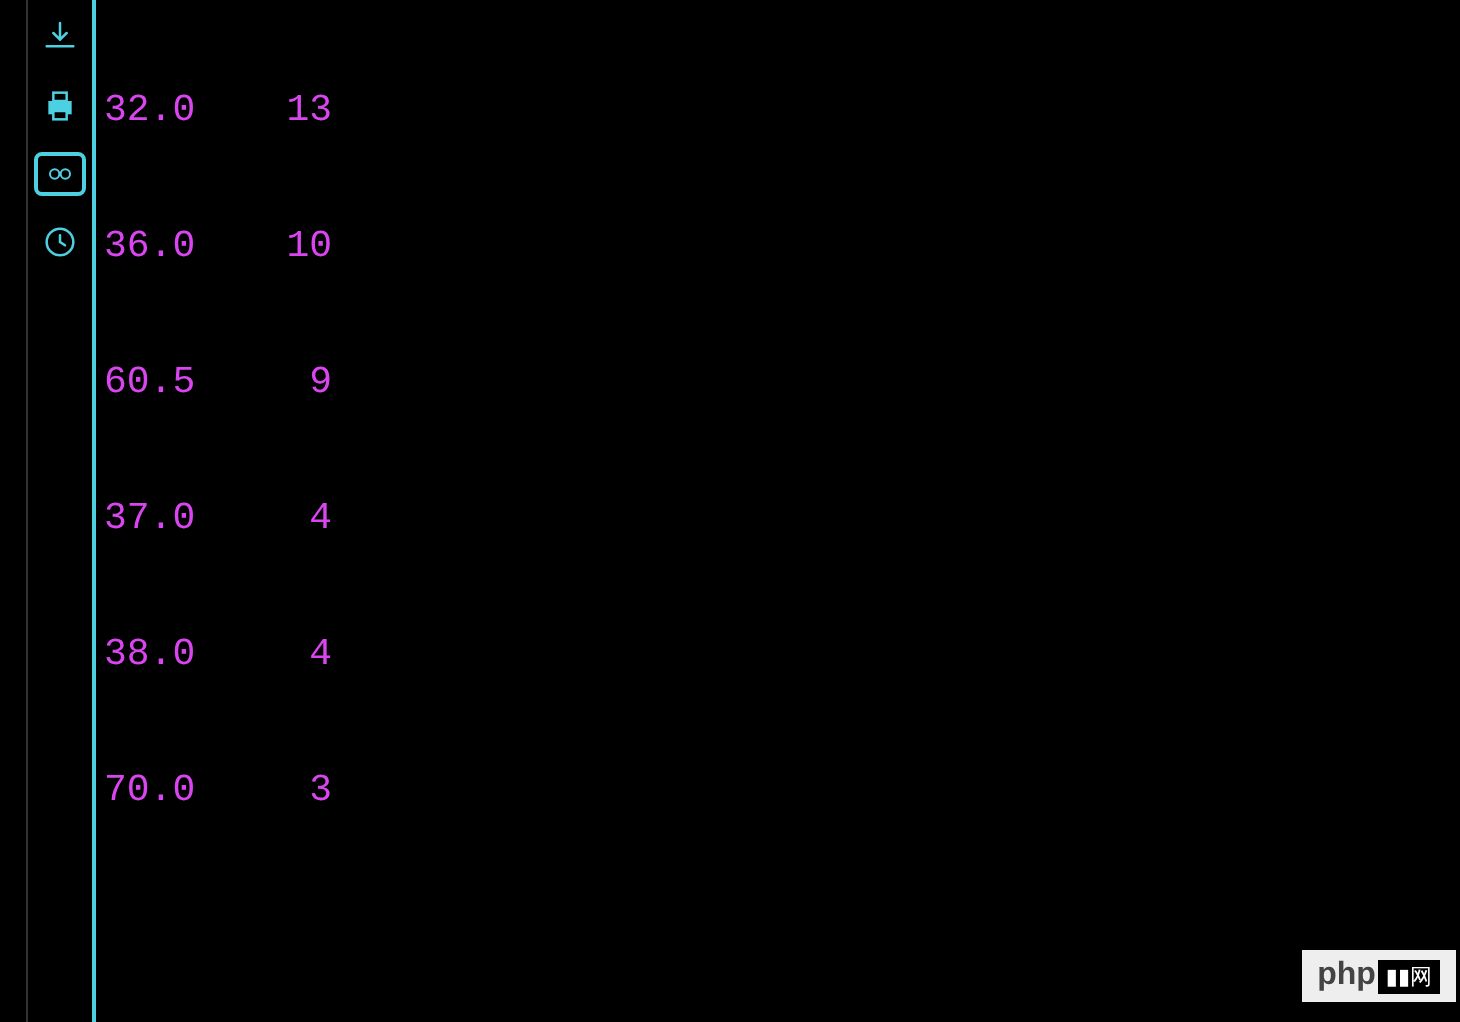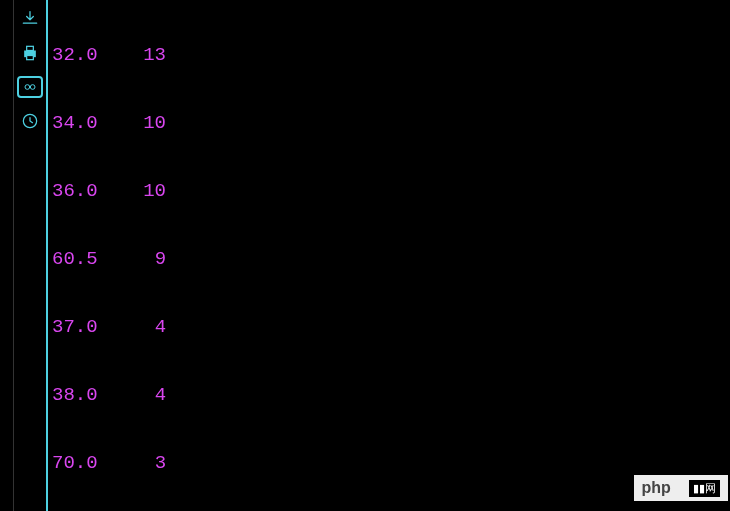--- a/index.html
+++ b/index.html
@@ -84,21 +84,21 @@
       display: inline-block;
     }
     .watermark {
       position: absolute;
       right: 2px;
       bottom: 10px;
       background: #eeeeee;
       padding: 4px 8px;
       display: flex;
       align-items: center;
-      gap: 18px;
+      gap: 1px;
     }
     .watermark .php {
       font-family: Arial, sans-serif;
       font-weight: bold;
       font-size: 16px;
       color: #444;
     }
     .watermark .cn {
       background: #000;
       color: #fff;
@@ -137,21 +137,20 @@
         <circle cx="12" cy="12" r="8"></circle>
         <path d="M12 8v4l3 2" stroke-linecap="round"></path>
       </svg>
   </div>
 </div>
 
 <div class="divider"></div>
 
 <div class="terminal">
 <span class="row"><span class="k">32.0</span>    <span class="v">13</span></span>
-<span class="row"><span class="k">34.0</span>    <span class="v">10</span></span>
 <span class="row"><span class="k">36.0</span>    <span class="v">10</span></span>
 <span class="row"><span class="k">60.5</span>     <span class="v">9</span></span>
 <span class="row"><span class="k">37.0</span>     <span class="v">4</span></span>
 <span class="row"><span class="k">38.0</span>     <span class="v">4</span></span>
 <span class="row"><span class="k">70.0</span>     <span class="v">3</span></span>
 
 
 
 
 

